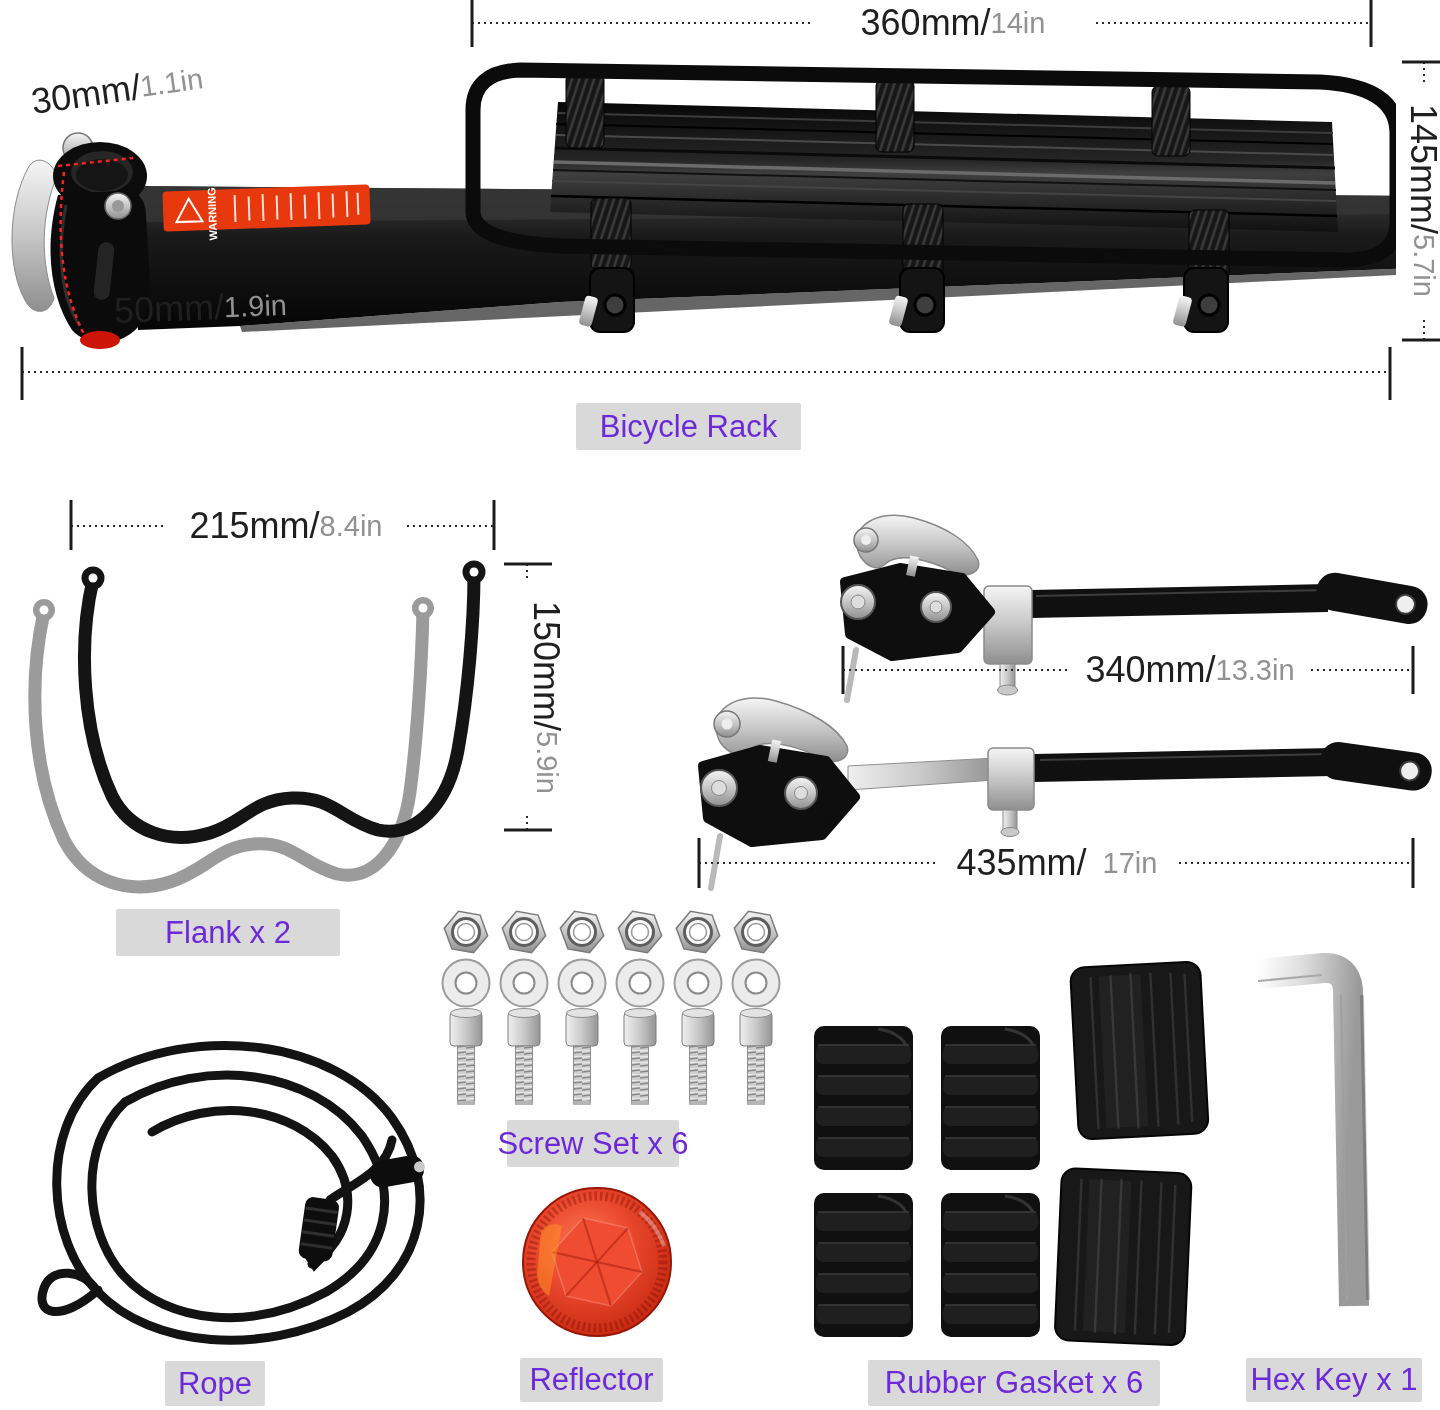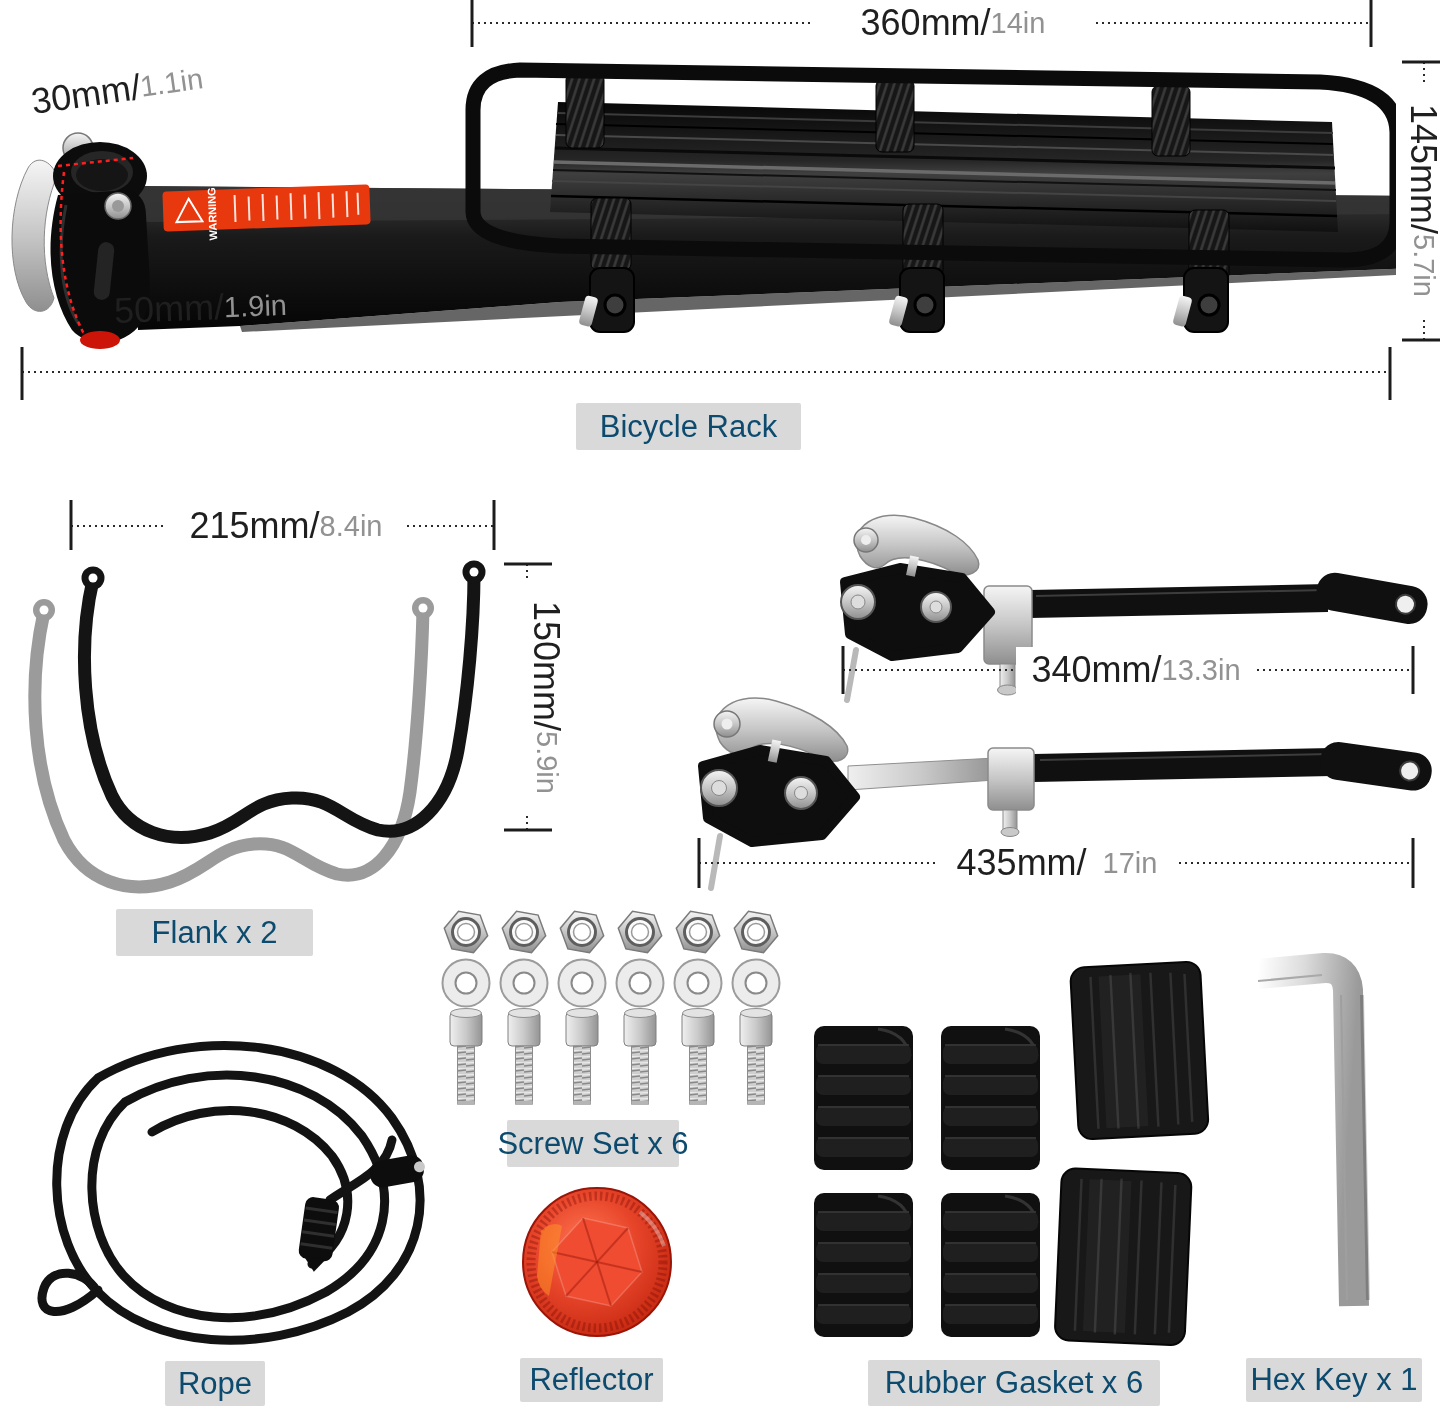--- a/index.html
+++ b/index.html
@@ -5,21 +5,21 @@
   html,body{margin:0;padding:0;background:#ffffff;}
   .canvas{position:relative;width:1440px;height:1410px;background:#ffffff;overflow:hidden;
           font-family:"Liberation Sans",sans-serif;}
   .canvas > svg{position:absolute;left:0;top:0;}
   .dim{position:absolute;display:flex;align-items:center;justify-content:center;
        background:#ffffff;color:#1f1f1f;font-size:36px;white-space:nowrap;line-height:1;}
   .dim .in{font-size:29px;color:#929292;}
   .dim.vert{writing-mode:vertical-rl;}
   .dim.nobg{background:transparent;}
   .plabel{position:absolute;display:flex;align-items:center;justify-content:center;
-          background:#d9d9d9;color:#0c4a6e;font-size:31px;white-space:nowrap;border-radius:2px;}
+          background:#d9d9d9;color:#6d28d9;font-size:31px;white-space:nowrap;border-radius:2px;}
 </style>
 </head>
 <body>
 
 <div class="canvas">
 
 <svg width="1440" height="1410" viewBox="0 0 1440 1410">
   <defs>
     <linearGradient id="silv" x1="0" y1="0" x2="0" y2="1">
       <stop offset="0" stop-color="#f5f5f5"></stop>
@@ -358,30 +358,30 @@
       <span class="in">1.9in</span>
 </div>
 <div class="dim" style="left:166px;top:503px;width:240px;height:46px;">
   <span>215mm/</span>
       <span class="in">8.4in</span>
 </div>
 <div class="dim vert" style="left:519px;top:582px;width:54px;height:230px;">
   <span>150mm/</span>
       <span class="in">5.9in</span>
 </div>
-<div class="dim" style="left:1016px;top:647px;width:240px;height:46px;">
+<div class="dim" style="left:1070px;top:647px;width:240px;height:46px;">
   <span>340mm/</span>
       <span class="in">13.3in</span>
 </div>
 <div class="dim" style="left:937px;top:840px;width:240px;height:46px;gap:16px;">
   <span>435mm/</span>
       <span class="in">17in</span>
 </div>
 
 <div class="plabel" style="left:576px;top:403px;width:225px;height:47px;">Bicycle Rack</div>
-<div class="plabel" style="left:116px;top:909px;width:197px;height:47px;">Flank x 2</div>
+<div class="plabel" style="left:116px;top:909px;width:224px;height:47px;">Flank x 2</div>
 <div class="plabel" style="left:507px;top:1120px;width:172px;height:47px;">Screw Set x 6</div>
 <div class="plabel" style="left:165px;top:1361px;width:100px;height:45px;">Rope</div>
 <div class="plabel" style="left:520px;top:1358px;width:143px;height:44px;">Reflector</div>
 <div class="plabel" style="left:868px;top:1360px;width:292px;height:46px;">Rubber Gasket x 6</div>
 <div class="plabel" style="left:1246px;top:1358px;width:176px;height:44px;">Hex Key x 1</div>
 
 </div>
 
 </body></html>

